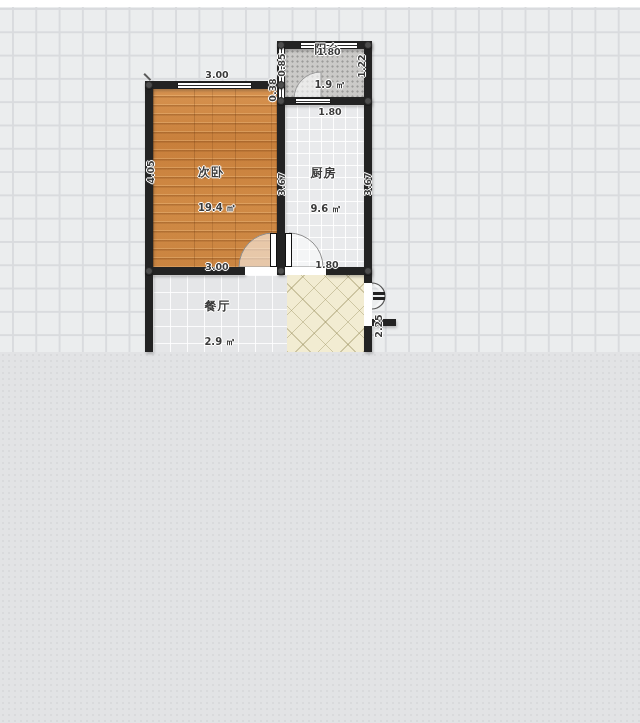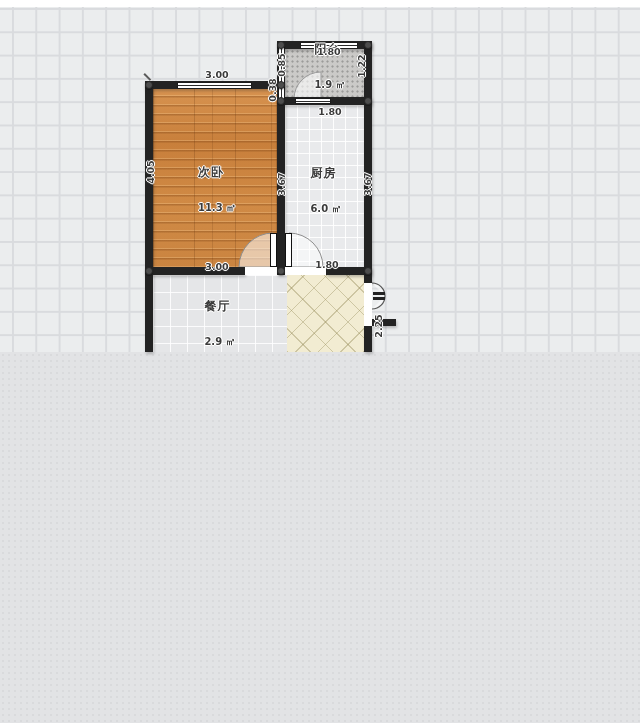--- a/index.html
+++ b/index.html
@@ -132,25 +132,25 @@
   <div class="abs corner-dot" style="left:277px;top:81px;"></div>
 
   <div class="abs tick" style="left:143px;top:76px;"></div>
 
   <div class="abs room-label halo" style="left:330px;top:66px;">
     <div class="room-name">阳台</div>
     <div class="room-area">1.9 ㎡</div>
   </div>
   <div class="abs room-label halo" style="left:217px;top:189px;">
     <div class="room-name">次卧</div>
-    <div class="room-area">11.3 ㎡</div>
+    <div class="room-area">19.4 ㎡</div>
   </div>
   <div class="abs room-label halo" style="left:326px;top:190px;">
     <div class="room-name">厨房</div>
-    <div class="room-area">6.0 ㎡</div>
+    <div class="room-area">9.6 ㎡</div>
   </div>
   <div class="abs room-label halo" style="left:220px;top:323px;">
     <div class="room-name">餐厅</div>
     <div class="room-area">2.9 ㎡</div>
   </div>
 
   <div class="abs dim halo" style="left:217px;top:74px;">3.00</div>
   <div class="abs dim halo" style="left:329px;top:51px;">1.80</div>
   <div class="abs dim dim-v halo" style="left:281px;top:65px;">0.85</div>
   <div class="abs dim dim-v halo" style="left:361px;top:66px;">1.22</div>

